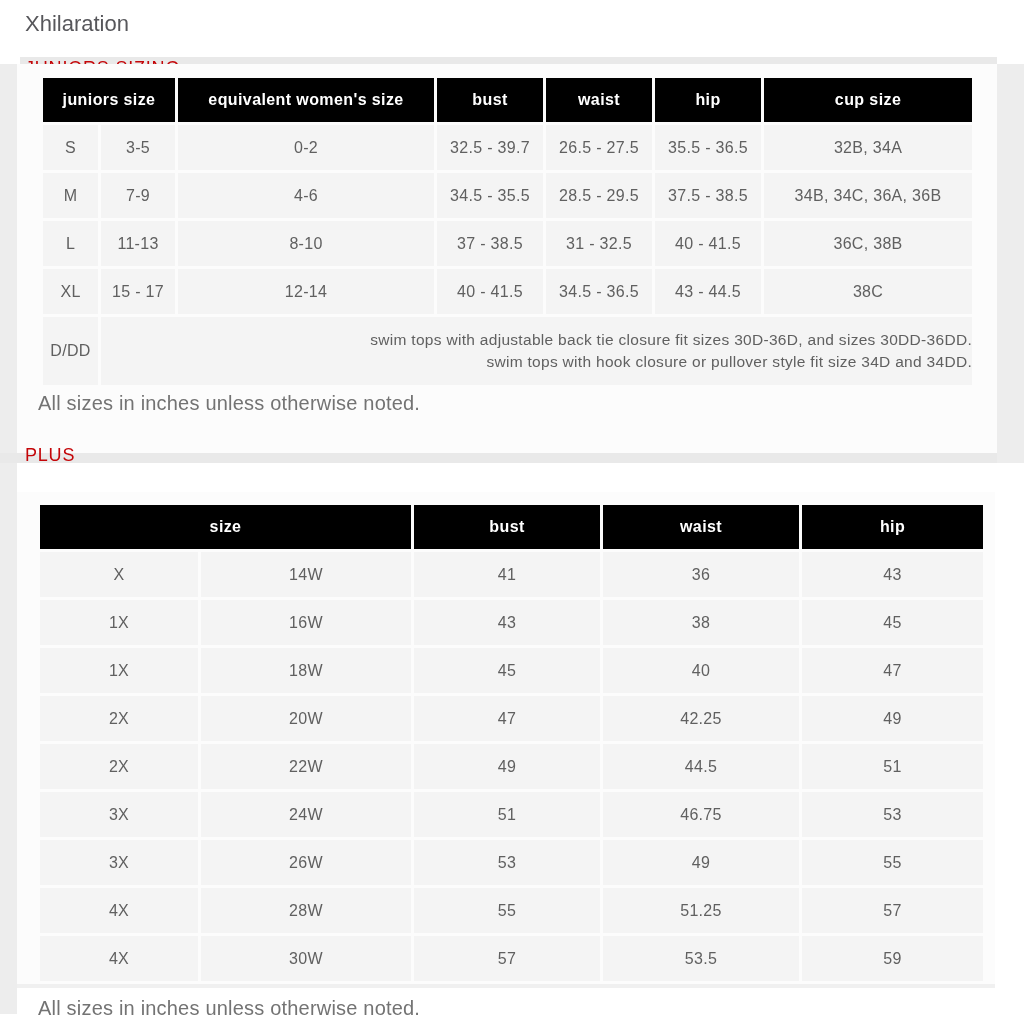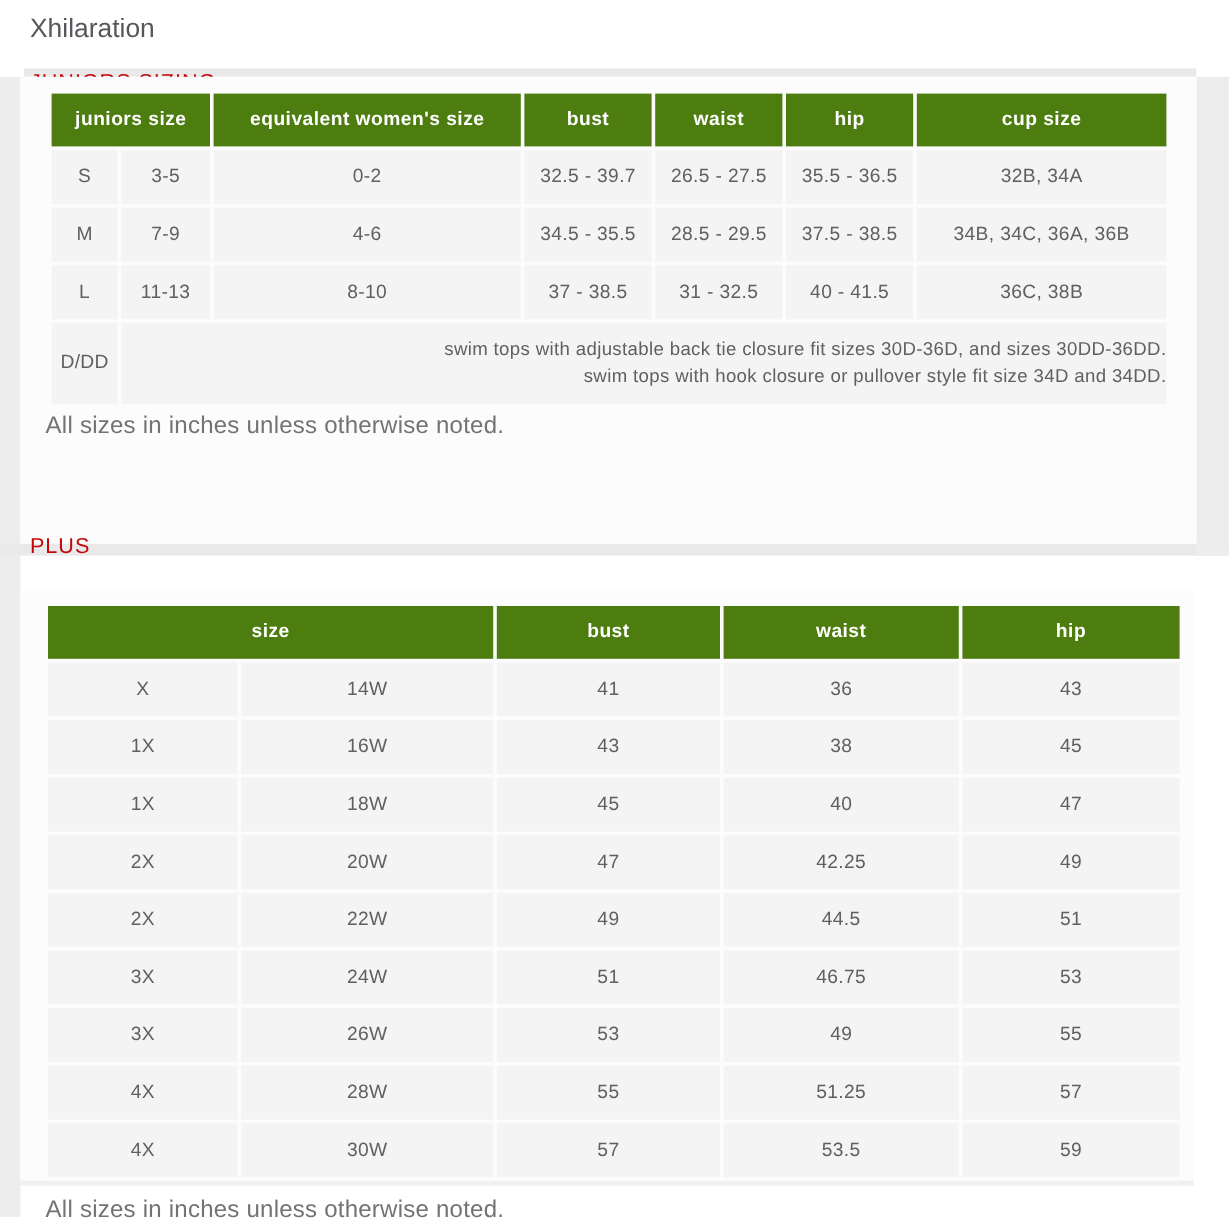--- a/index.html
+++ b/index.html
@@ -18,21 +18,21 @@
   .top-block{position:absolute;left:25px;top:11px}
   .brand{font-size:22px;color:#57575b;margin-bottom:21px}
   .red-heading{font-size:18px;font-weight:normal;color:#c40609;letter-spacing:.8px}
 
   .panel{position:absolute;background:#fcfcfc}
   #panel-juniors{left:17px;top:64px;width:980px;height:389px;padding:11px 0 0 23px;box-sizing:border-box}
   #panel-plus{left:17px;top:492px;width:978px;height:492px;padding:10px 0 0 20px;box-sizing:border-box}
 
   table{border-collapse:separate;border-spacing:3px;table-layout:fixed}
   th{
-    background:#4d7c0f;color:#ffffff;font-size:16px;font-weight:bold;
+    background:#000000;color:#ffffff;font-size:16px;font-weight:bold;
     text-align:center;height:44px;letter-spacing:.4px;padding:0;
   }
   td{
     background:#f4f4f4;color:#606060;font-size:16px;text-align:center;
     height:45px;letter-spacing:.3px;padding:0;vertical-align:middle;
   }
   #juniors-table{width:935px}
   #plus-table{width:949px}
 
   .ddd-row td{height:56px}
@@ -101,20 +101,29 @@
         </tr>
         <tr>
           <td>L</td>
           <td>11-13</td>
           <td>8-10</td>
           <td>37 - 38.5</td>
           <td>31 - 32.5</td>
           <td>40 - 41.5</td>
           <td>36C, 38B</td>
         </tr>
+        <tr>
+          <td>XL</td>
+          <td>15 - 17</td>
+          <td>12-14</td>
+          <td>40 - 41.5</td>
+          <td>34.5 - 36.5</td>
+          <td>43 - 44.5</td>
+          <td>38C</td>
+        </tr>
       </tbody>
     <tbody>
       <tr class="ddd-row">
         <td class="ddd-label">D/DD</td>
         <td colspan="6" class="ddd-desc">
           <span>swim tops with adjustable back tie closure fit sizes 30D-36D, and sizes 30DD-36DD.</span><br>
           <span>swim tops with hook closure or pullover style fit size 34D and 34DD.</span>
         </td>
       </tr>
     </tbody>

